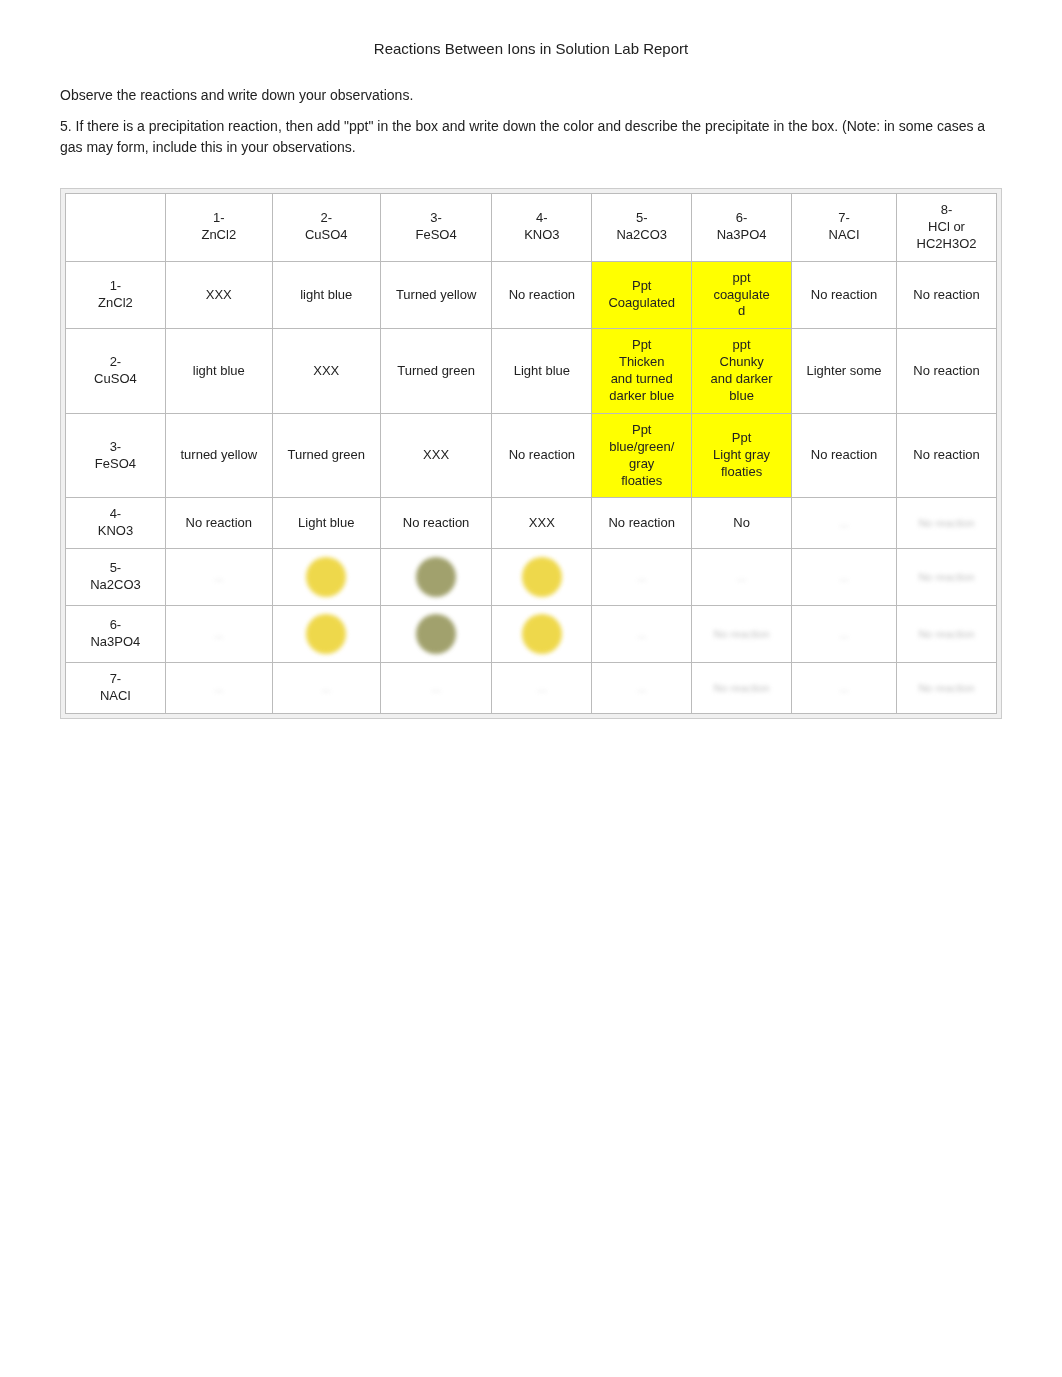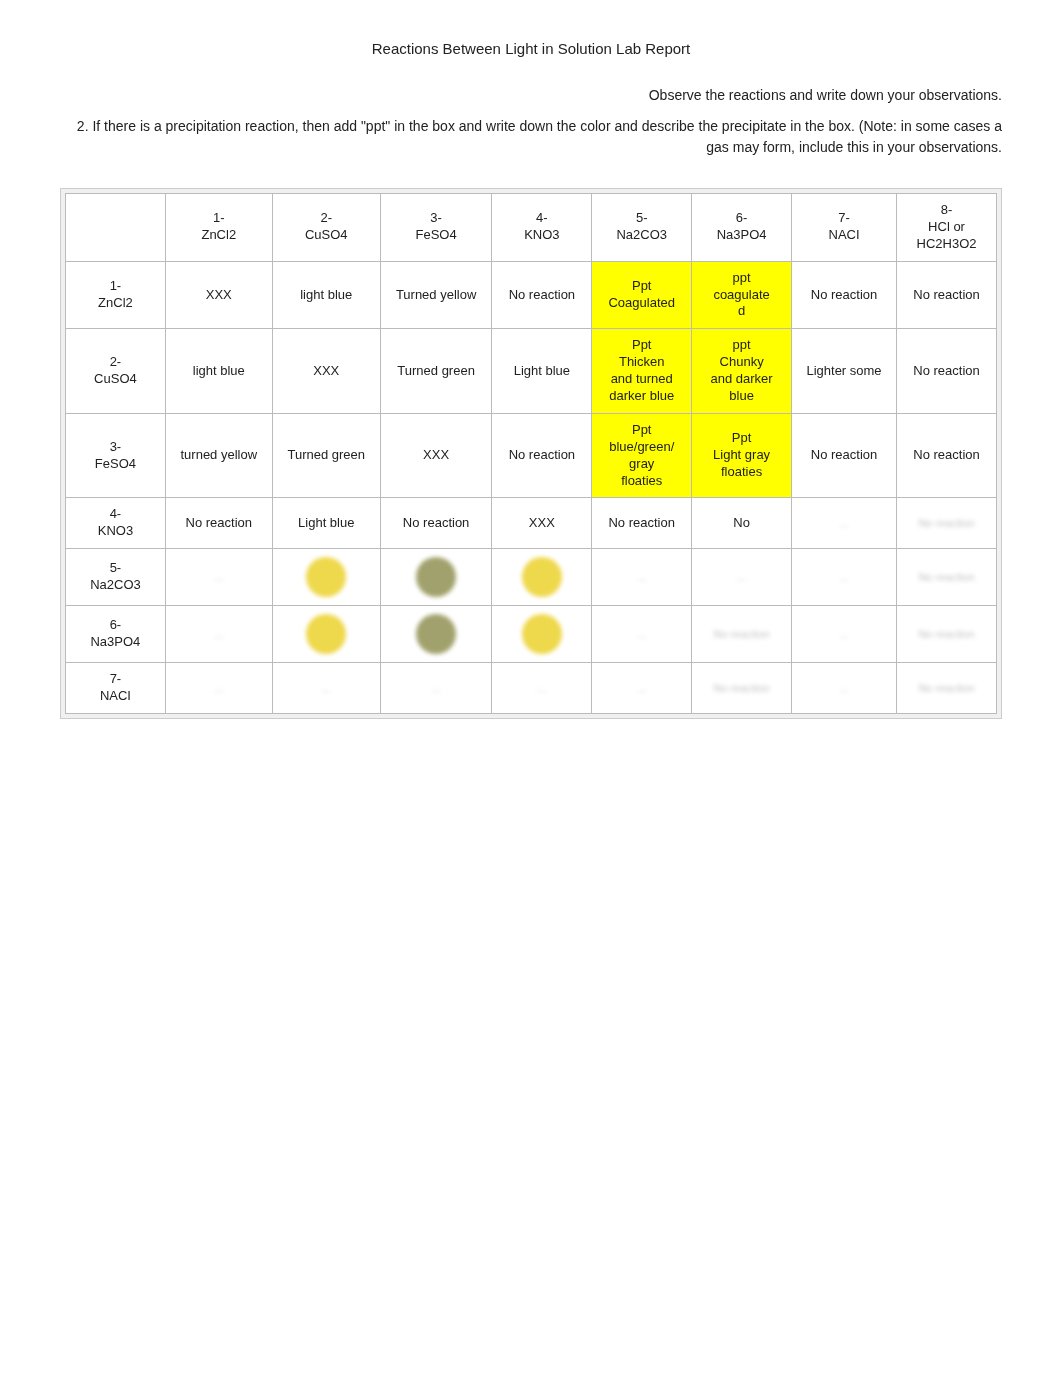--- a/index.html
+++ b/index.html
@@ -18,21 +18,20 @@
       margin-bottom: 28px;
       font-weight: normal;
     }
     .instructions {
       margin-bottom: 14px;
       line-height: 1.5;
       font-size: 14px;
     }
     .instructions p {
       margin-bottom: 10px;
-      text-align: right;
     }
     .table-wrapper {
       margin-top: 30px;
       background: #f0f0f0;
       border: 1px solid #ccc;
       padding: 4px;
     }
     table {
       border-collapse: collapse;
       width: 100%;
@@ -53,25 +52,25 @@
       font-size: 13px;
     }
     .row-header {
       font-weight: normal;
       background: #fff;
     }
   </style>
 </head>
 <body>
 
-<h1 class="page-title">Reactions Between Light in Solution Lab Report</h1>
+<h1 class="page-title">Reactions Between Ions in Solution Lab Report</h1>
 
 <div class="instructions">
   <p>Observe the reactions and write down your observations.</p>
-  <p>2. If there is a precipitation reaction, then add "ppt" in the box and write down the color and describe the precipitate in the box. (Note: in some cases a gas may form, include this in your observations.</p>
+  <p>5. If there is a precipitation reaction, then add "ppt" in the box and write down the color and describe the precipitate in the box. (Note: in some cases a gas may form, include this in your observations.</p>
 </div>
 
 <div class="table-wrapper">
   <table>
     <thead>
       <tr class="header-row">
         <td></td>
         <td>1-<br>ZnCl2</td>
         <td>2-<br>CuSO4</td>
         <td>3-<br>FeSO4</td>

